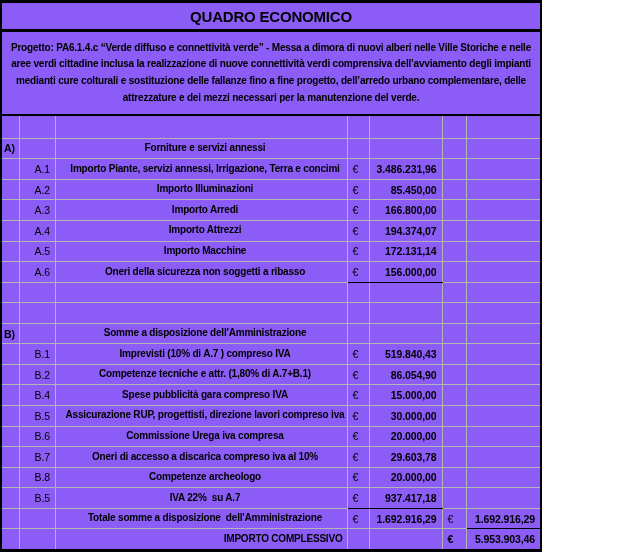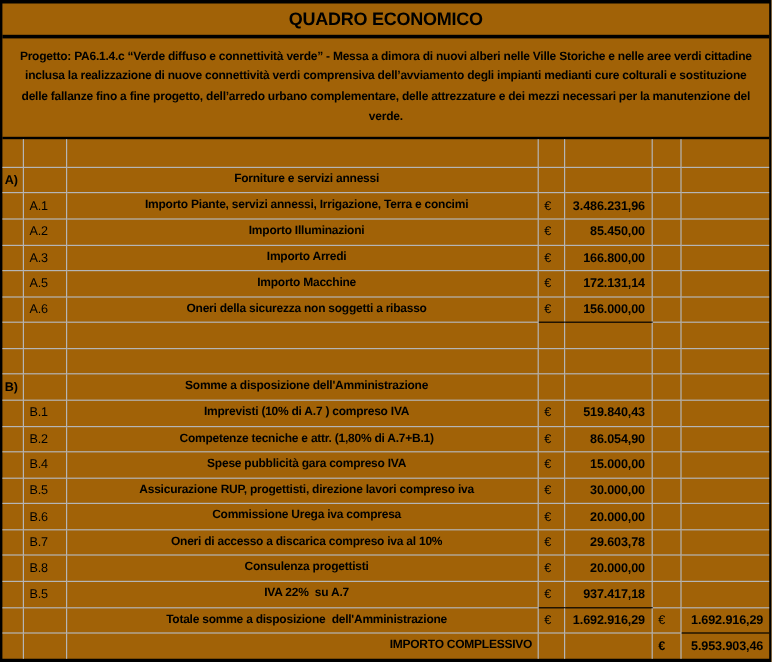--- a/index.html
+++ b/index.html
@@ -1,27 +1,27 @@
 <!DOCTYPE html>
 <html><head>
 <meta charset="utf-8">
 <style>
   html,body{margin:0;padding:0;background:#fff;}
   body{width:643px;height:552px;overflow:hidden;}
   .sheet{
     box-sizing:border-box;
-    width:643px;height:552px;
+    width:542px;height:552px;
     border-left:2px solid #000;
     border-right:2px solid #000;
     border-top:3px solid #000;
     border-bottom:3px solid #000;
     font-family:"Liberation Sans",sans-serif;
     color:#000;
     display:flex;flex-direction:column;
-    background:#a16207;
+    background:#8b5cf6;
   }
   .title-band{
     height:26px;flex:0 0 26px;
     border-bottom:3px solid #000;
     display:flex;align-items:center;justify-content:center;
   }
   .title{font-weight:bold;font-size:15px;letter-spacing:-0.2px;}
   .desc-box{
     flex:0 0 84px;height:84px;
     border-bottom:2px solid #000;
@@ -41,21 +41,21 @@
     border-right:1px solid #b5b5b5;
     border-bottom:1px solid #b5b5b5;
     font-size:10.5px;letter-spacing:-0.1px;
     padding:0;white-space:pre;overflow:hidden;
     height:18px;vertical-align:middle;
   }
   td:last-child{border-right:none;}
   tr:last-child td{border-bottom:none;}
   tr.spacer td{height:20px;}
   td.code{padding-left:2px;}
-  td.sub{padding-left:5px;}
+  td.sub{padding-left:15px;}
   td.desc{padding-left:8px;}
   td.euro1,td.euro2{padding-left:5px;}
   td.val1,td.val2{text-align:right;padding-right:5px;font-weight:bold;}
   td.b{font-weight:bold;}
   td.u{border-bottom:1.5px solid #000;}
   td.right{text-align:right;padding-right:4px;}
 </style>
 </head>
 <body>
 
@@ -118,20 +118,29 @@
             <td class="code"></td>
             <td class="sub">A.3</td>
             <td class="desc">Importo Arredi</td>
             <td class="euro1">€</td>
             <td class="val1">166.800,00</td>
             <td class="euro2"></td>
             <td class="val2"></td>
           </tr>
           <tr>
             <td class="code"></td>
+            <td class="sub">A.4</td>
+            <td class="desc">Importo Attrezzi</td>
+            <td class="euro1">€</td>
+            <td class="val1">194.374,07</td>
+            <td class="euro2"></td>
+            <td class="val2"></td>
+          </tr>
+          <tr>
+            <td class="code"></td>
             <td class="sub">A.5</td>
             <td class="desc">Importo Macchine</td>
             <td class="euro1">€</td>
             <td class="val1">172.131,14</td>
             <td class="euro2"></td>
             <td class="val2"></td>
           </tr>
           <tr>
             <td class="code"></td>
             <td class="sub">A.6</td>
@@ -218,21 +227,21 @@
             <td class="sub">B.7</td>
             <td class="desc">Oneri di accesso a discarica compreso iva al 10%</td>
             <td class="euro1">€</td>
             <td class="val1">29.603,78</td>
             <td class="euro2"></td>
             <td class="val2"></td>
           </tr>
           <tr>
             <td class="code"></td>
             <td class="sub">B.8</td>
-            <td class="desc">Consulenza progettisti</td>
+            <td class="desc">Competenze archeologo</td>
             <td class="euro1">€</td>
             <td class="val1">20.000,00</td>
             <td class="euro2"></td>
             <td class="val2"></td>
           </tr>
           <tr>
             <td class="code"></td>
             <td class="sub">B.5</td>
             <td class="desc">IVA 22%  su A.7</td>
             <td class="euro1 u">€</td>

